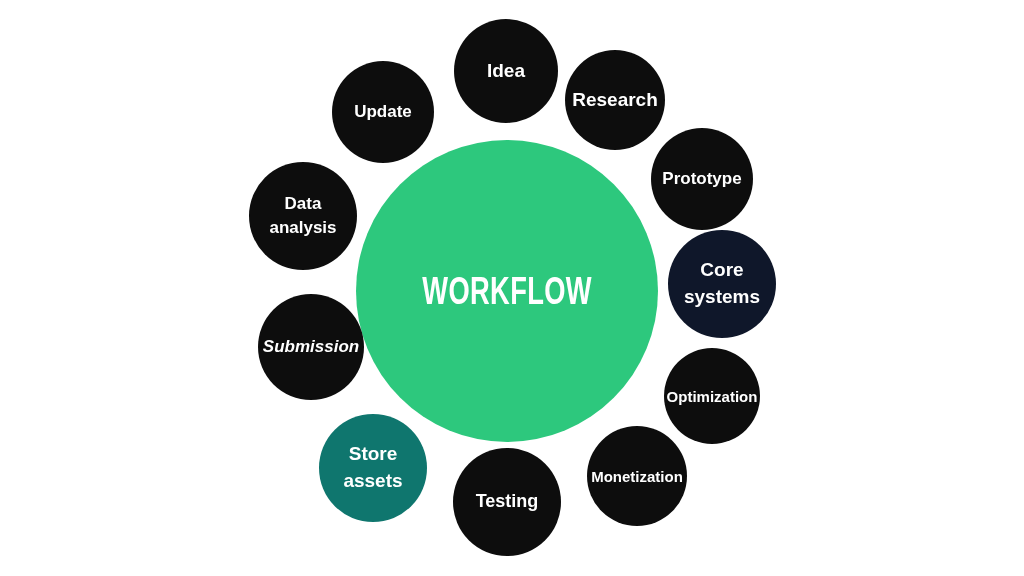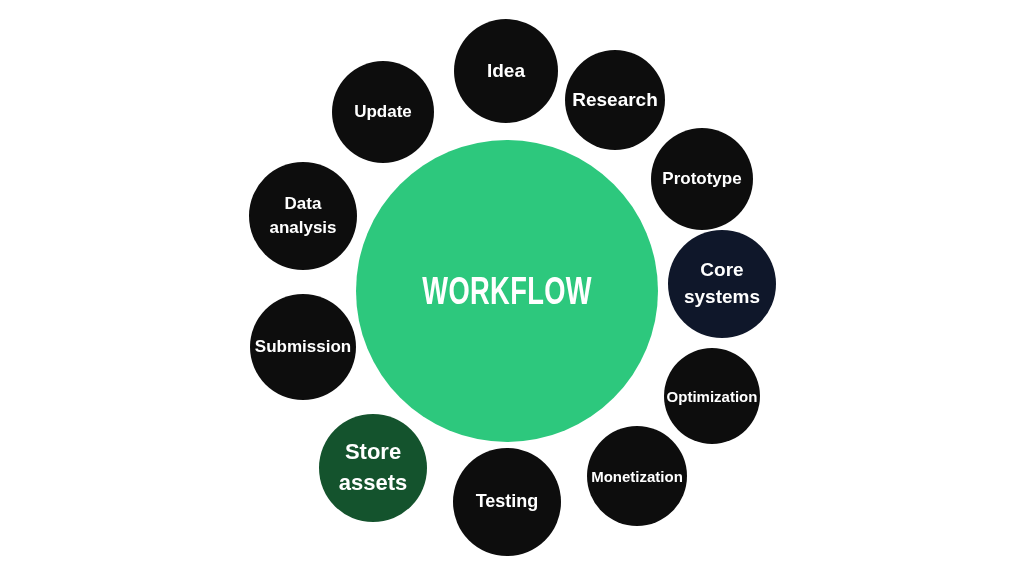--- a/index.html
+++ b/index.html
@@ -64,25 +64,25 @@
       </div>
       <div class="node" style="left: 657px; top: 348px; width: 96px; height: 96px; background: rgb(13, 13, 13); color: rgb(255, 255, 255); font-size: 15px; margin-left: 7px;">
         <span>Optimization</span>
       </div>
       <div class="node" style="left: 587px; top: 426px; width: 100px; height: 100px; background: rgb(13, 13, 13); color: rgb(255, 255, 255); font-size: 15px;">
         <span>Monetization</span>
       </div>
       <div class="node" style="left: 453px; top: 448px; width: 108px; height: 108px; background: rgb(13, 13, 13); color: rgb(255, 255, 255); font-size: 18px; align-items: center;">
         <span>Testing</span>
       </div>
-      <div class="node" style="left: 319px; top: 414px; width: 108px; height: 108px; background: #14532d; color: rgb(255, 255, 255); font-size: 22px;">
+      <div class="node" style="left: 319px; top: 414px; width: 108px; height: 108px; background: #0f766e; color: rgb(255, 255, 255); font-size: 19px;">
         <span>Store</span>
         <span>assets</span>
       </div>
-      <div class="node" style="left: 250px; top: 294px; width: 106px; height: 106px; background: rgb(13, 13, 13); color: rgb(255, 255, 255); font-size: 17px;">
+      <div class="node" style="left: 258px; top: 294px; width: 106px; height: 106px; background: rgb(13, 13, 13); color: rgb(255, 255, 255); font-size: 17px; font-style: italic;">
         <span>Submission</span>
       </div>
       <div class="node" style="left: 249px; top: 162px; width: 108px; height: 108px; background: rgb(13, 13, 13); color: rgb(255, 255, 255); font-size: 17px;">
         <span>Data</span>
         <span>analysis</span>
       </div>
       <div class="node" style="left: 332px; top: 61px; width: 102px; height: 102px; background: rgb(13, 13, 13); color: rgb(255, 255, 255); font-size: 17px;">
         <span>Update</span>
       </div>
     </div>

